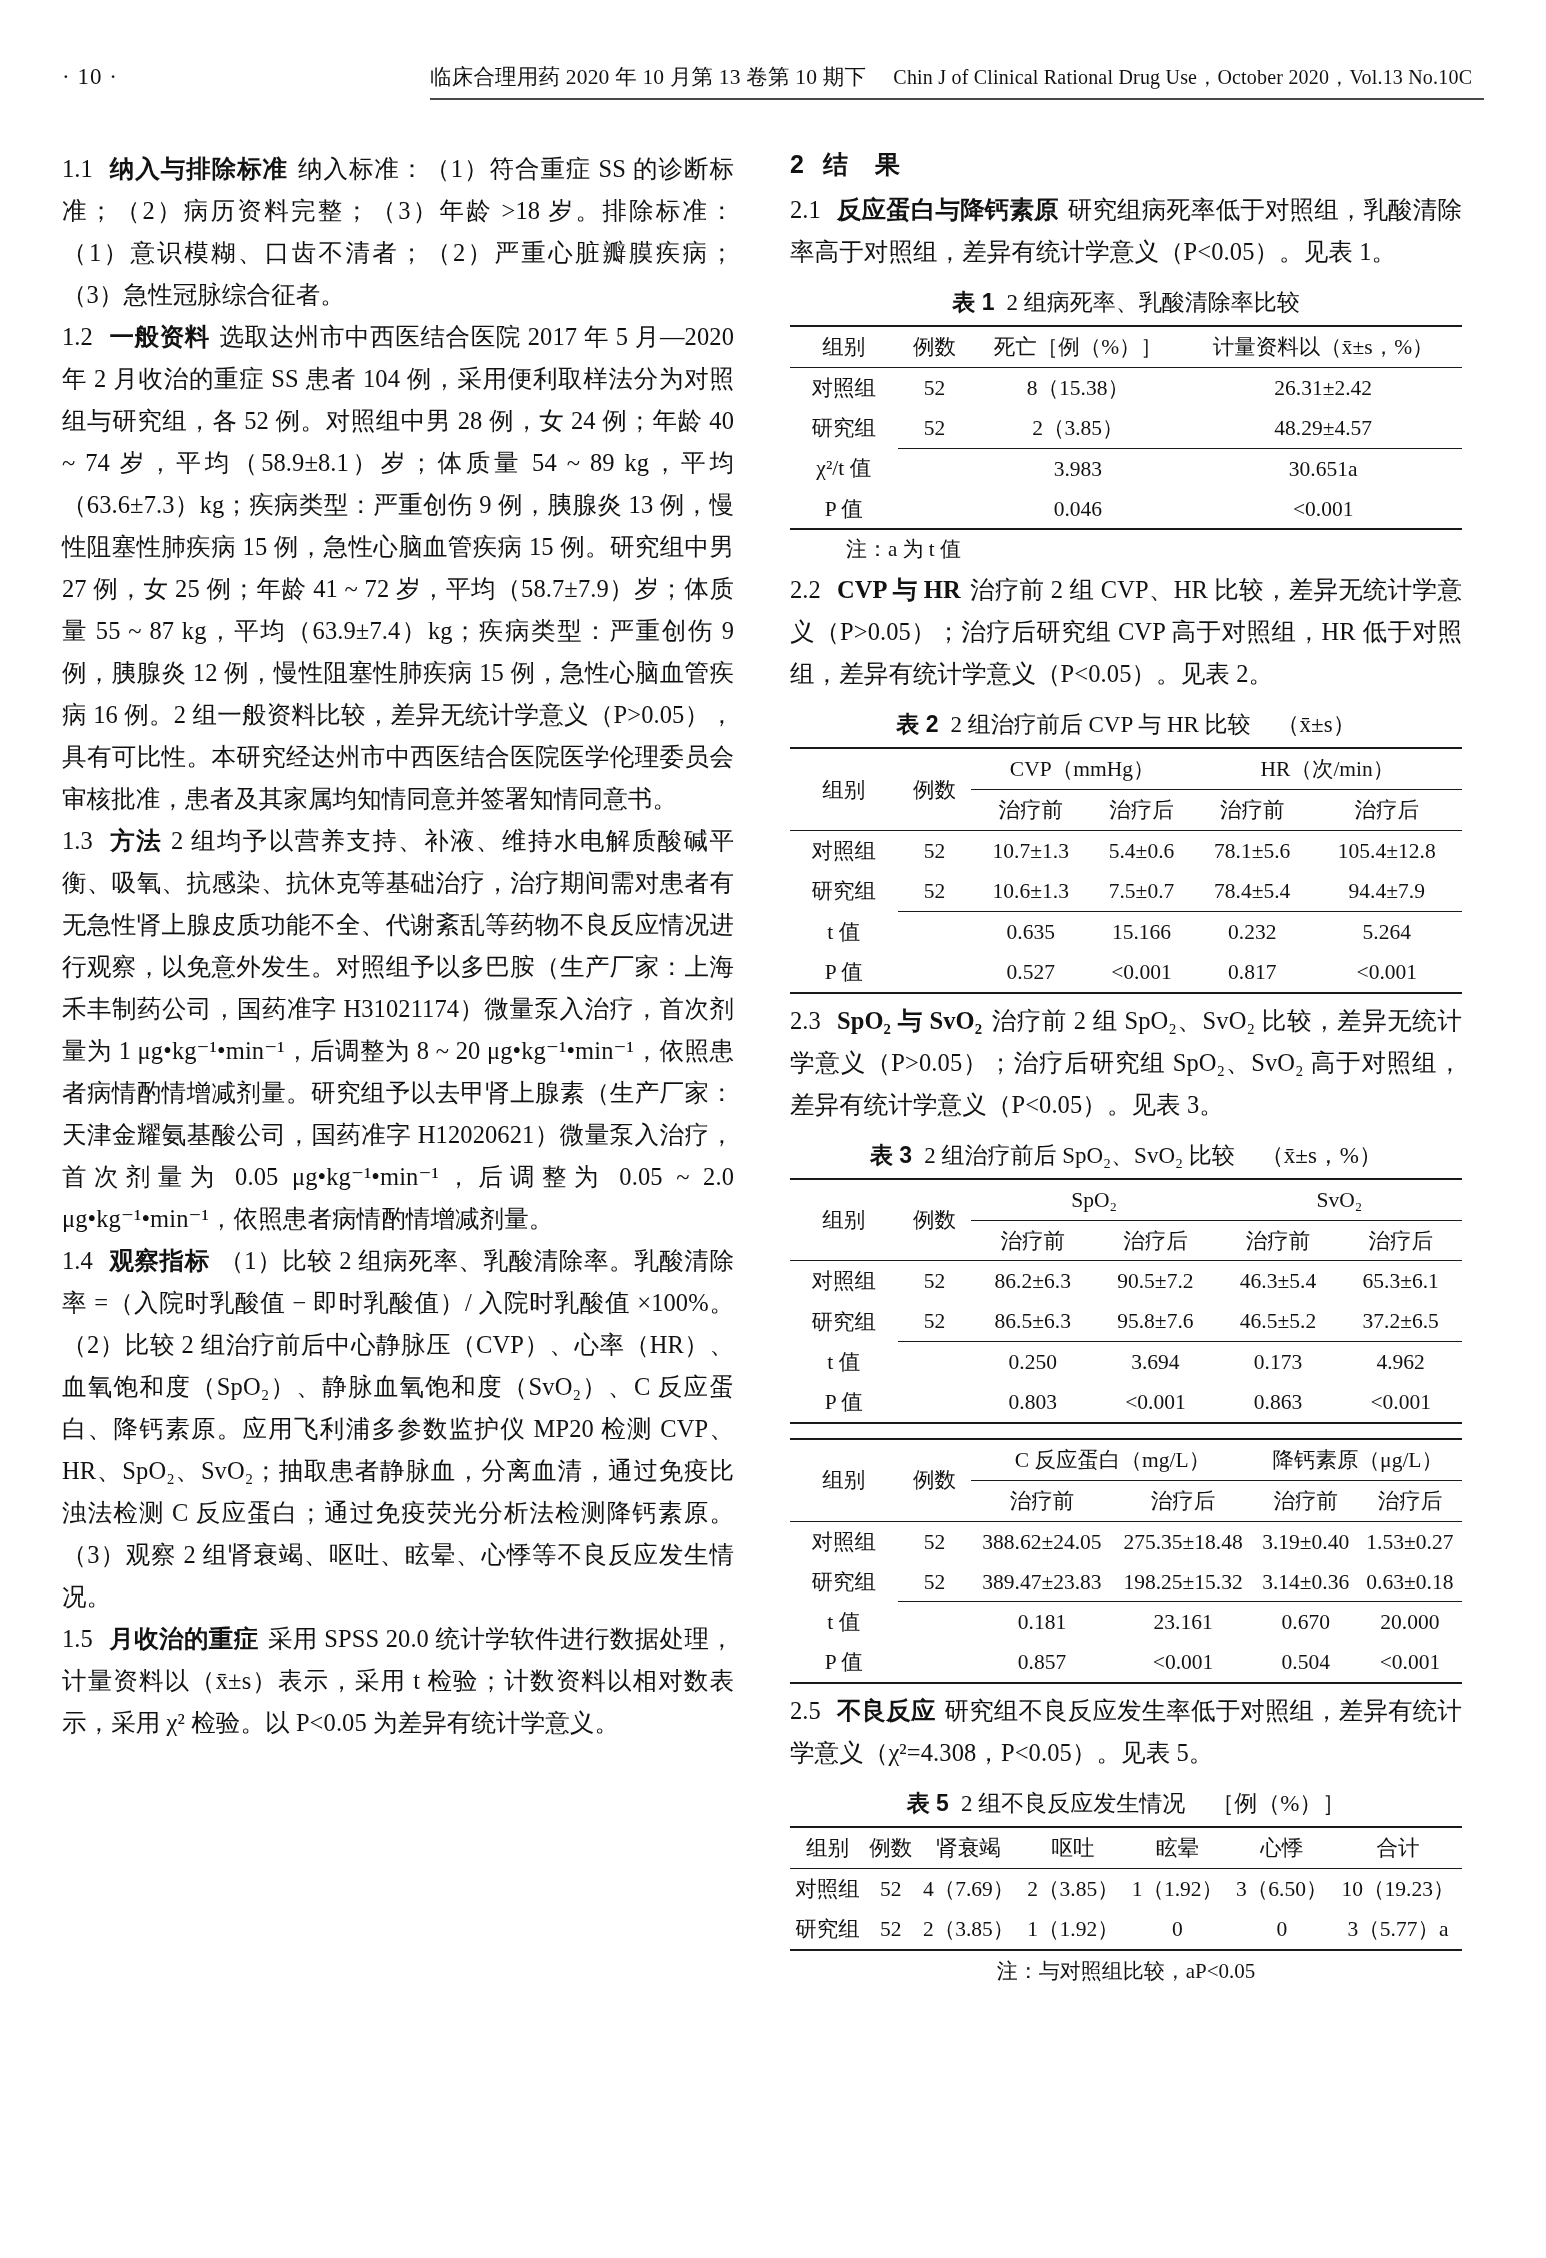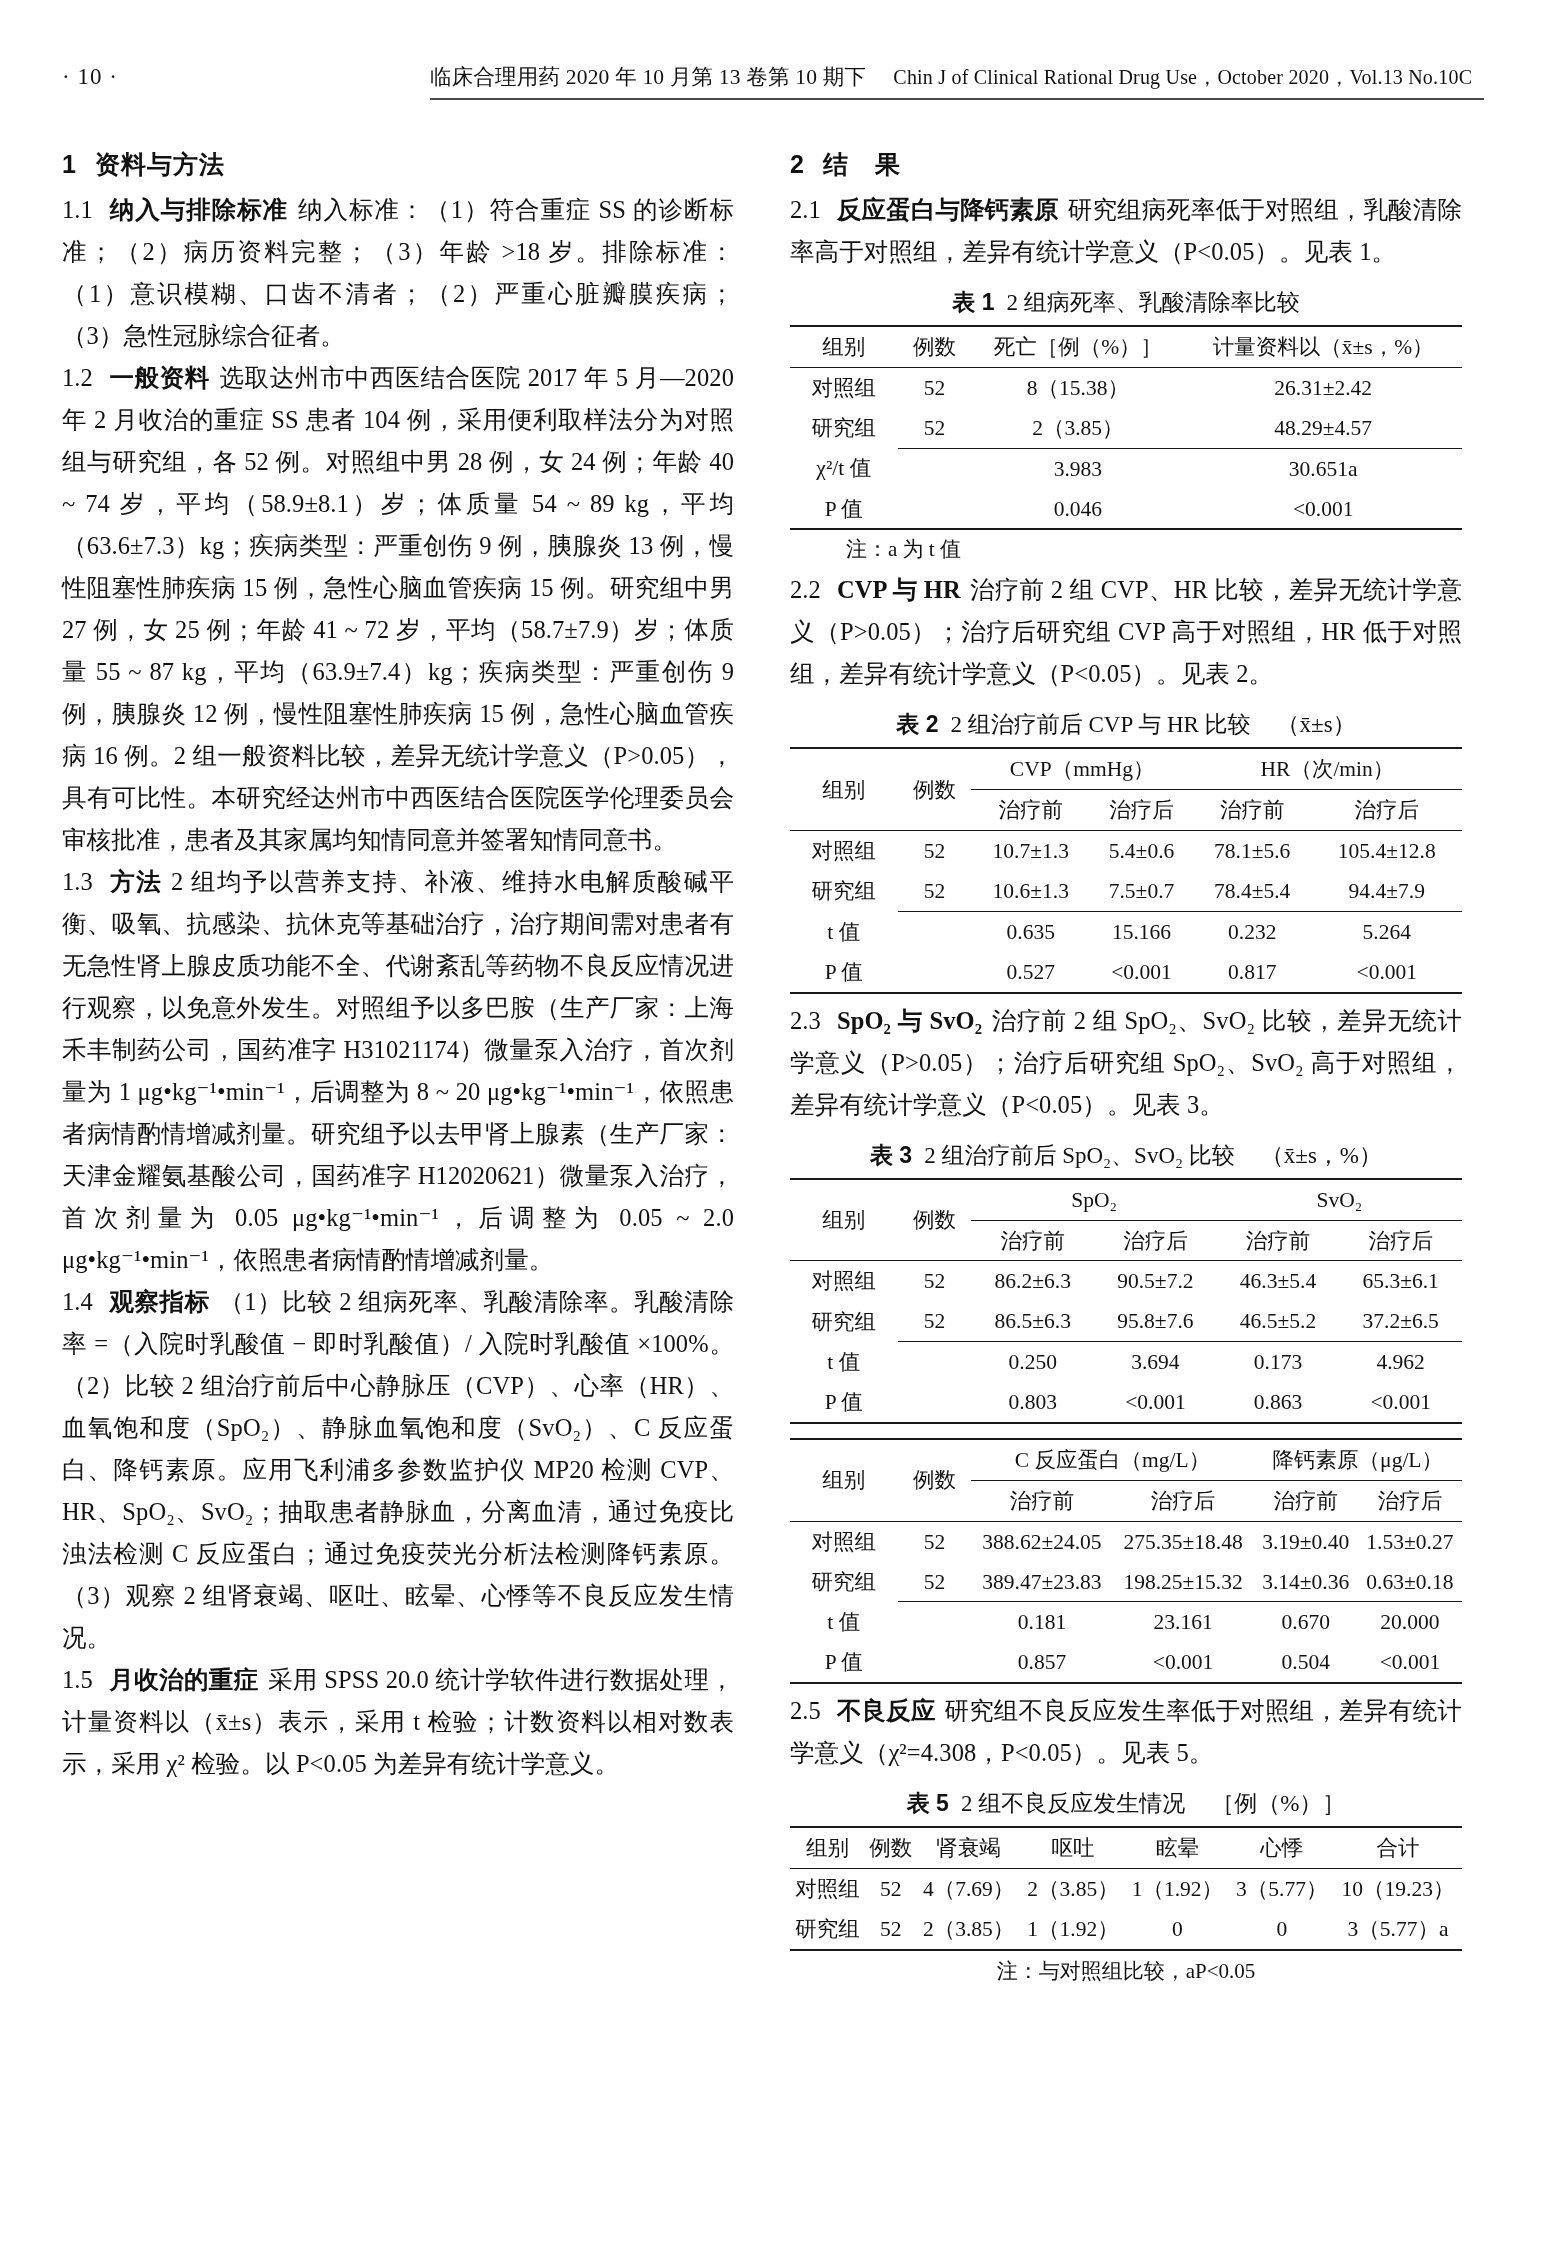--- a/index.html
+++ b/index.html
@@ -96,23 +96,20 @@
     <div class="runhead-text">
       <span>临床合理用药 2020 年 10 月第 13 卷第 10 期下</span>
       <span class="gap"></span>
       <span class="en">Chin J of Clinical Rational Drug Use，October 2020，Vol.13 No.10C</span>
     </div>
     <div class="runhead-rule"></div>
   </div>
 
   <div class="col col-left">
 
-    <h2 class="sec">
-      <span class="num">1</span><span>资料与方法</span>
-    </h2>
 
     <p class="body">
       <span>1.1</span><span class="gap"></span><span class="lead">纳入与排除标准</span><span class="gap-s"></span><span>纳入标准：（1）符合重症 SS 的诊断标准；（2）病历资料完整；（3）年龄 &gt;18 岁。排除标准：（1）意识模糊、口齿不清者；（2）严重心脏瓣膜疾病；（3）急性冠脉综合征者。</span>
     </p>
 
     <p class="body">
       <span>1.2</span><span class="gap"></span><span class="lead">一般资料</span><span class="gap-s"></span><span>选取达州市中西医结合医院 2017 年 5 月—2020 年 2 月收治的重症 SS 患者 104 例，采用便利取样法分为对照组与研究组，各 52 例。对照组中男 28 例，女 24 例；年龄 40 ~ 74 岁，平均（58.9±8.1）岁；体质量 54 ~ 89 kg，平均（63.6±7.3）kg；疾病类型：严重创伤 9 例，胰腺炎 13 例，慢性阻塞性肺疾病 15 例，急性心脑血管疾病 15 例。研究组中男 27 例，女 25 例；年龄 41 ~ 72 岁，平均（58.7±7.9）岁；体质量 55 ~ 87 kg，平均（63.9±7.4）kg；疾病类型：严重创伤 9 例，胰腺炎 12 例，慢性阻塞性肺疾病 15 例，急性心脑血管疾病 16 例。2 组一般资料比较，差异无统计学意义（P&gt;0.05），具有可比性。本研究经达州市中西医结合医院医学伦理委员会审核批准，患者及其家属均知情同意并签署知情同意书。</span>
     </p>
 
     <p class="body">
@@ -376,21 +373,21 @@
             <th>合计</th>
           </tr>
         </thead>
         <tbody>
           <tr class="rule-mid">
             <td>对照组</td>
             <td>52</td>
             <td>4（7.69）</td>
             <td>2（3.85）</td>
             <td>1（1.92）</td>
-            <td>3（5.77）</td>
+            <td>3（6.50）</td>
             <td>10（19.23）</td>
           </tr>
           <tr class="rule-bot">
             <td>研究组</td>
             <td>52</td>
             <td>2（3.85）</td>
             <td>1（1.92）</td>
             <td>0</td>
             <td>0</td>
             <td>3（5.77）a</td>

